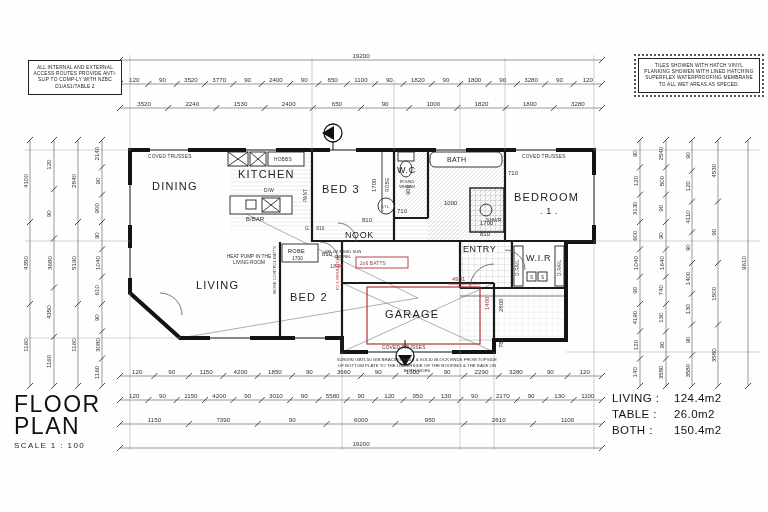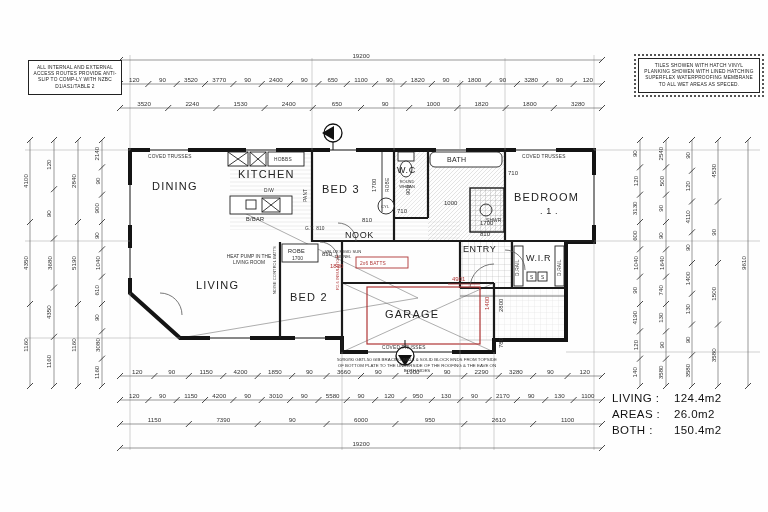--- a/index.html
+++ b/index.html
@@ -528,28 +528,32 @@
   </svg>
 
   <div class="note-box" style="left:28px;top:60px;width:84px;">ALL INTERNAL AND EXTERNAL ACCESS ROUTES PROVIDE ANTI-SLIP TO COMP-LY WITH NZBC D1/AS1/TABLE 2</div>
   <div class="note-box note-tiles" style="left:638px;top:58px;width:112px;">TILES SHOWEN WITH HATCH VINYL PLANKING SHOWEN WITH LINED HATCHING SUPERFLEX WATERPROOFING MEMBRANE TO ALL WET AREAS AS SPECED.</div>
 
   <div class="ann" style="left:222px;top:254px;width:54px;font-size:4.8px;">HEAT PUMP IN THE LIVING ROOM</div>
   <div class="ann" style="left:324px;top:249px;width:38px;font-size:4.2px;">VELUX RIGID SUN TUNNEL</div>
   <div class="ann" style="left:396px;top:179px;width:22px;font-size:4px;">ROUND WH FAN</div>
   <div class="ann" style="left:336px;top:357px;width:162px;font-size:4.4px;">50/90/90 GBTL50 GIB BRACING WALL &amp; SOLID BLOCK ENDS FROM TOPSIDE OF BOTTOM PLATE TO THE UNDERSIDE OF THE ROOFING &amp; THE EAVE ON BOTH SIDES</div>
 
+  <div class="title-block">
+    <div class="title">FLOOR PLAN</div>
+    <div class="scale">SCALE 1 : 100</div>
+  </div>
 
   <div class="areas">
     <div class="row">
       <span class="lbl">LIVING :</span>
       <span>124.4m2</span>
     </div>
     <div class="row">
-      <span class="lbl">AREAS :</span>
+      <span class="lbl">TABLE :</span>
       <span>26.0m2</span>
     </div>
     <div class="row">
       <span class="lbl">BOTH :</span>
       <span>150.4m2</span>
     </div>
   </div>
 
 </div>
 

